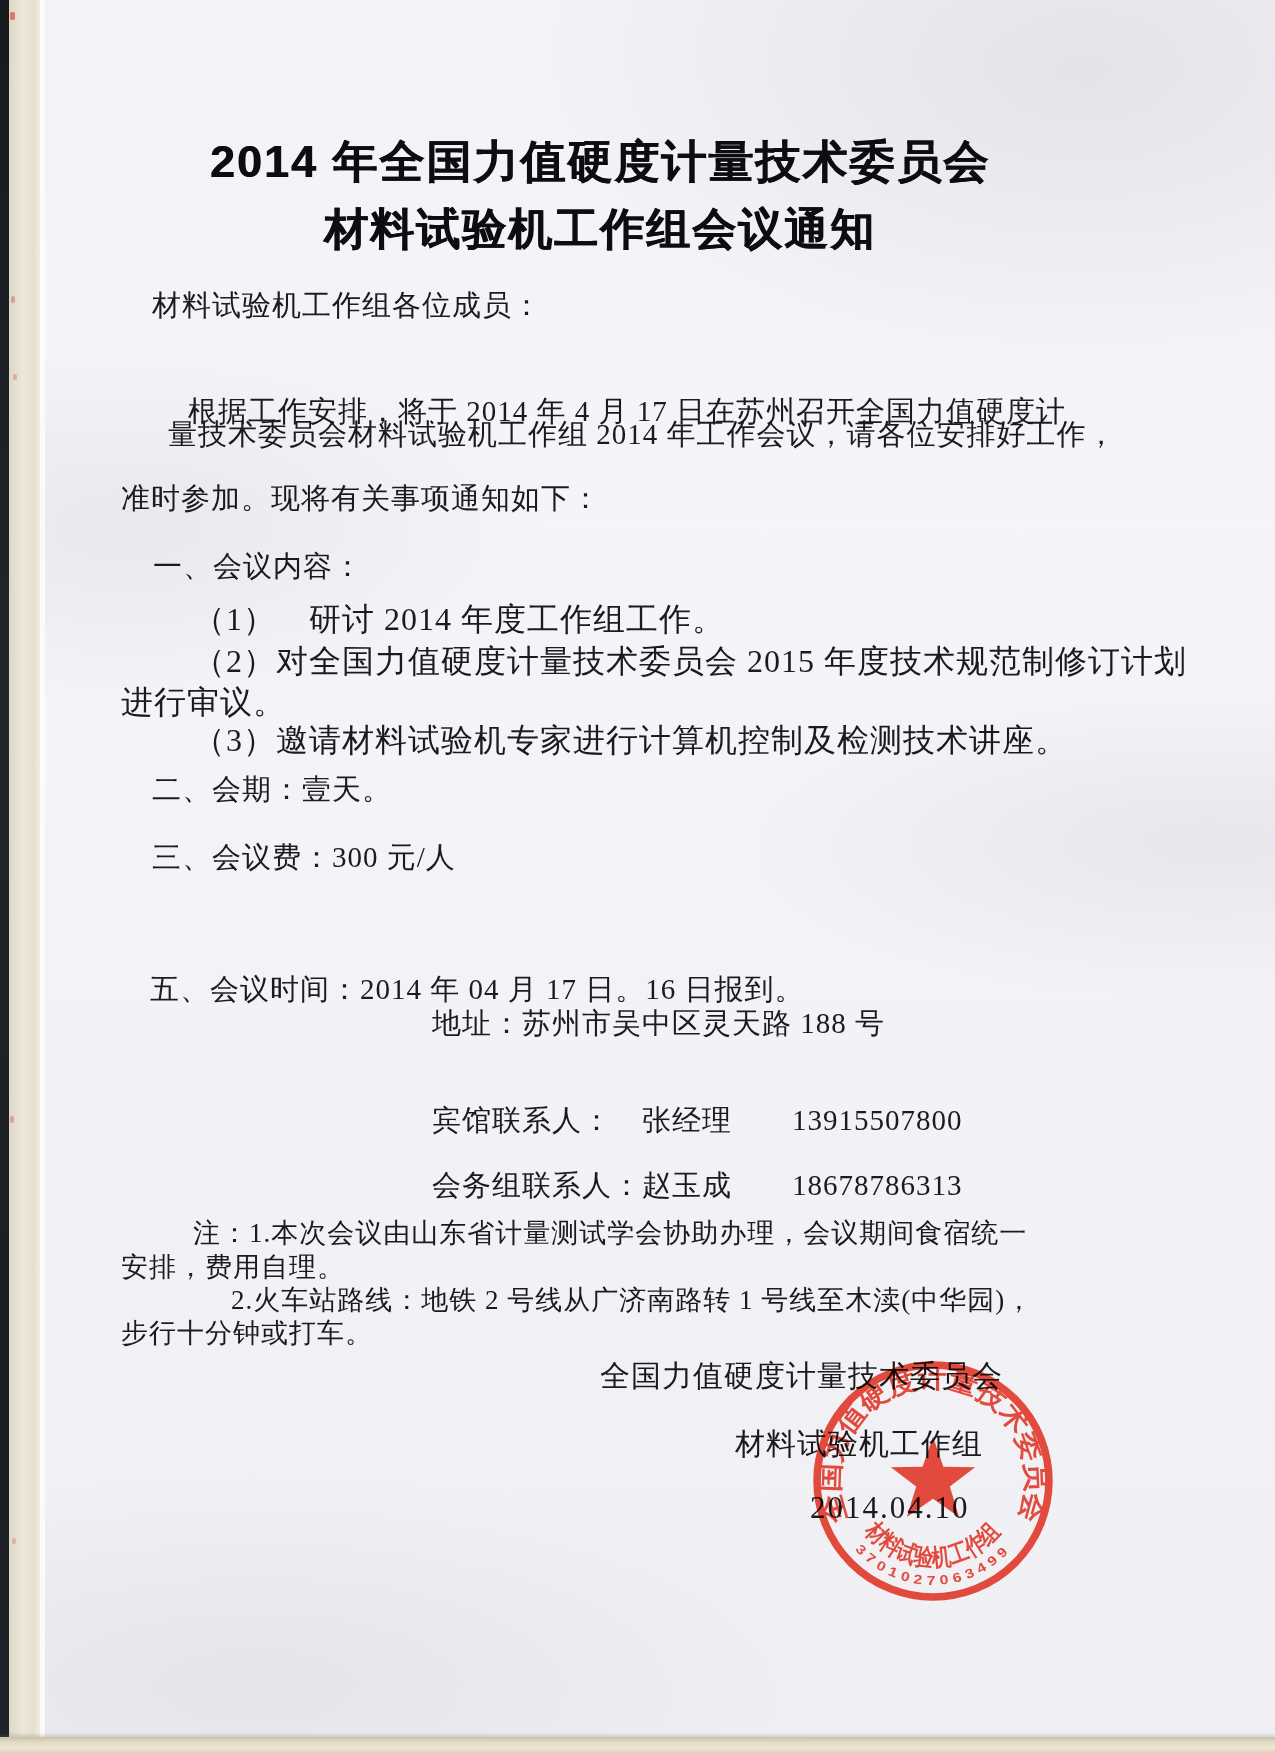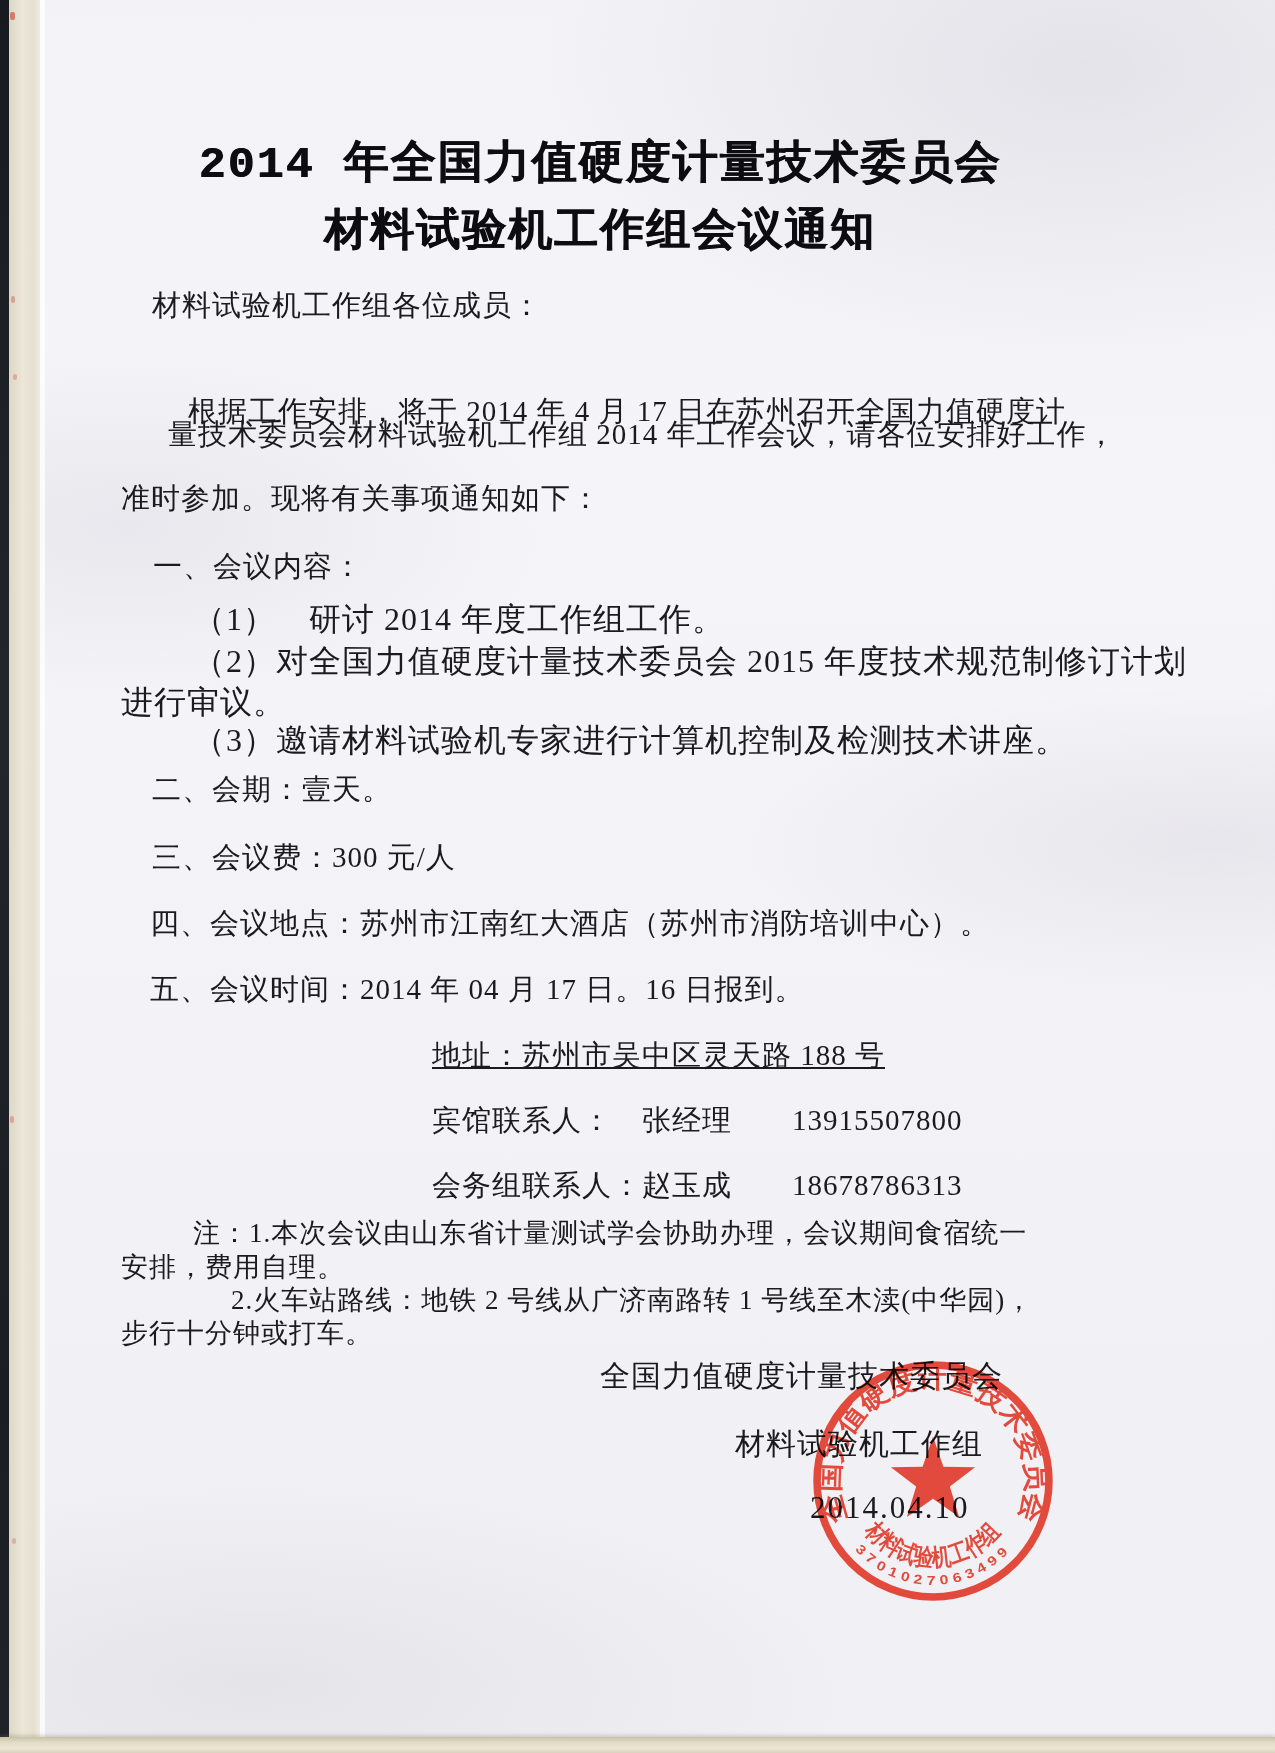--- a/index.html
+++ b/index.html
@@ -23,41 +23,41 @@
   .edge-cream{position:absolute;left:9px;top:0;bottom:0;width:31px;
     background:linear-gradient(90deg,#ddd7c6,#ece7d8 45%,#e4dfcf 80%,#f1ecdf);}
   .edge-bright{position:absolute;left:40px;top:0;bottom:0;width:5px;background:rgba(255,255,255,.75);}
   .edge-bottom{position:absolute;left:0;right:0;bottom:0;height:16px;
     background:linear-gradient(180deg,#c9c2a9,#e3dcc7 35%,#ece6d3 70%,#d9d2bc);
     box-shadow:0 -2px 3px rgba(120,115,95,.25);}
   .speck{position:absolute;border-radius:2px;background:rgba(198,44,32,.55);}
   
   .line{position:absolute;white-space:nowrap;font-size:29px;letter-spacing:1px;}
   .title-wrap{position:absolute;left:70px;width:1060px;text-align:center;
-    font-family:Liberation Mono, monospace;font-weight:700;color:#0d0d10;
+    font-family:Liberation Sans, sans-serif;font-weight:700;color:#0d0d10;
     letter-spacing:2px;}
   .t1{top:132px;font-size:45px;}
   .t2{top:200px;font-size:44px;}
   .t1 span,.t2 span{text-shadow:.7px 0 0 currentColor;}
   .sm{font-size:32px;}
   .xs{font-size:27px;}
   .l-sal{left:152px;top:286px;}
   .l-p1{left:188px;top:352px;margin-top:40px;}
   .l-p2{left:130px;top:415px;margin-left:38px;}
   .l-p3{left:121px;top:479px;}
   .l-s1{left:153px;top:547px;text-align:right;}
   .l-i1{left:193px;top:598px;}
   .l-i2{left:193px;top:640px;}
   .l-i2b{left:121px;top:681px;}
   .l-i3{left:193px;top:719px;}
   .l-s2{left:152px;top:770px;}
   .l-s3{left:152px;top:838px;}
   .l-s4{left:150px;top:904px;}
   .l-s5{left:150px;top:970px;}
-  .l-addr{left:432px;top:1036px;text-decoration:underline;}
+  .l-addr{left:432px;top:1004px;}
   .l-hot{left:432px;top:1101px;}
   .l-org{left:432px;top:1166px;text-align:right;}
   .l-n1{left:193px;top:1215px;}
   .l-n2{left:121px;top:1249px;}
   .l-n3{left:231px;top:1282px;}
   .l-n4{left:121px;top:1315px;text-align:right;}
   .l-sig1{left:600px;top:1356px;font-size:30px;}
   .l-sig2{left:735px;top:1424px;font-size:30px;}
   .l-date{left:810px;top:1490px;font-size:31px;letter-spacing:2px;}
   .stamp{position:absolute;left:810px;top:1358px;width:246px;height:246px;
@@ -90,21 +90,20 @@
   <div class="line l-p3">准时参加。现将有关事项通知如下：</div>
 
   <div class="line l-s1">一、会议内容：</div>
   <div class="line l-i1 sm">（1）　研讨 2014 年度工作组工作。</div>
   <div class="line l-i2 sm">（2）对全国力值硬度计量技术委员会 2015 年度技术规范制修订计划</div>
   <div class="line l-i2b sm">进行审议。</div>
   <div class="line l-i3 sm">（3）邀请材料试验机专家进行计算机控制及检测技术讲座。</div>
 
   <div class="line l-s2">二、会期：壹天。</div>
   <div class="line l-s3">三、会议费：300 元/人</div>
-  <div class="line l-s4">四、会议地点：苏州市江南红大酒店（苏州市消防培训中心）。</div>
   <div class="line l-s5">五、会议时间：2014 年 04 月 17 日。16 日报到。</div>
 
   <div class="line l-addr">地址：苏州市吴中区灵天路 188 号</div>
   <div class="line l-hot">宾馆联系人：　张经理　　13915507800</div>
   <div class="line l-org">会务组联系人：赵玉成　　18678786313</div>
 
   <div class="line l-n1 xs">注：1.本次会议由山东省计量测试学会协助办理，会议期间食宿统一</div>
   <div class="line l-n2 xs">安排，费用自理。</div>
   <div class="line l-n3 xs">2.火车站路线：地铁 2 号线从广济南路转 1 号线至木渎(中华园)，</div>
   <div class="line l-n4 xs">步行十分钟或打车。</div>

